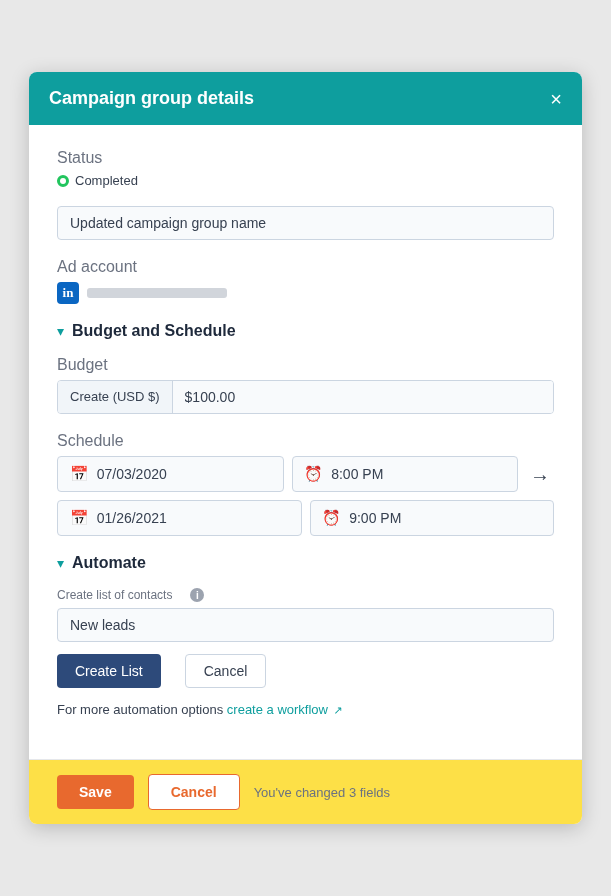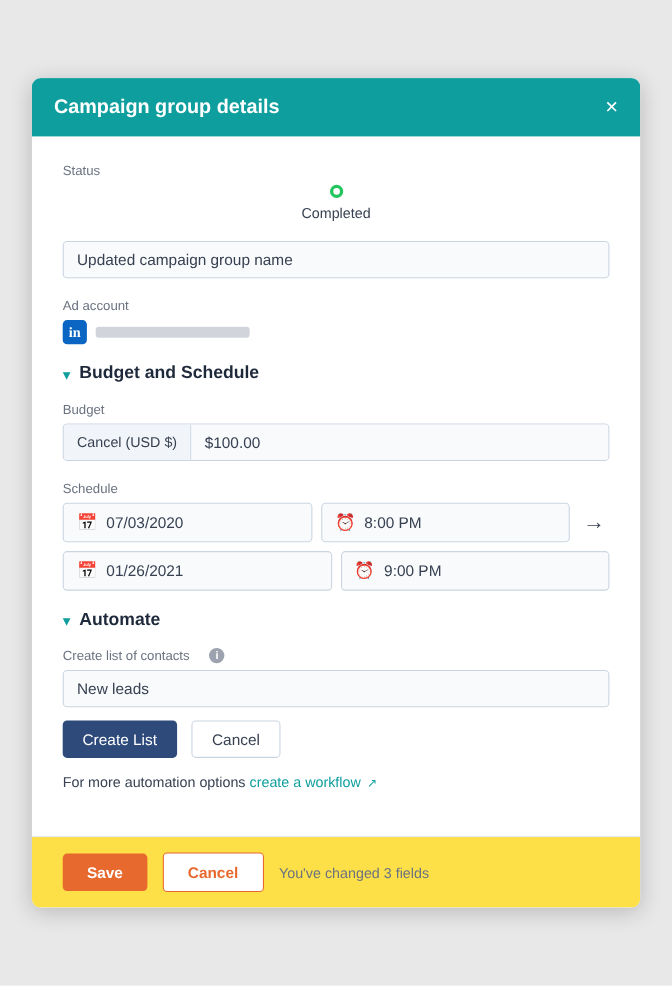--- a/index.html
+++ b/index.html
@@ -38,30 +38,29 @@
       border: none;
       line-height: 1;
     }
     .modal-body {
       padding: 24px 28px;
     }
     .field-group {
       margin-bottom: 18px;
     }
     .field-label {
-      font-size: 12px;
+      font-size: 16px;
       color: #6b7280;
       margin-bottom: 6px;
       display: block;
     }
     .status-row {
       display: flex;
       align-items: center;
       gap: 6px;
-      flex-direction: column;
     }
     .status-dot {
       width: 12px;
       height: 12px;
       border-radius: 50%;
       background: #22c55e;
       border: 2px solid #22c55e;
       display: inline-block;
       position: relative;
     }
@@ -200,21 +199,21 @@
       padding: 8px 12px;
       border: 1px solid #cbd5e1;
       border-radius: 4px;
       font-size: 14px;
       color: #374151;
       background: #f8fafc;
       margin-bottom: 12px;
     }
     .button-row {
       display: flex;
-      gap: 13px;
+      gap: 24px;
       margin-bottom: 14px;
     }
     .btn-primary {
       padding: 8px 18px;
       background: #2d4a7a;
       color: #fff;
       border: none;
       border-radius: 4px;
       font-size: 14px;
       font-weight: 500;
@@ -310,21 +309,21 @@
     </div>
 
     <div class="section-header">
       <span class="section-chevron">▾</span>
       <span class="section-title">Budget and Schedule</span>
     </div>
 
     <div class="field-group">
       <span class="field-label">Budget</span>
       <div class="budget-row">
-        <div class="budget-type">Cancel (USD $)</div>
+        <div class="budget-type">Create (USD $)</div>
         <input class="budget-input" type="text" value="$100.00" style="">
       </div>
     </div>
 
     <div class="field-group">
       <span class="field-label">Schedule</span>
 
       <div style="display:flex; align-items:center; gap:8px; margin-bottom:8px;">
         <div class="schedule-input">
           <span class="schedule-icon">📅</span>

